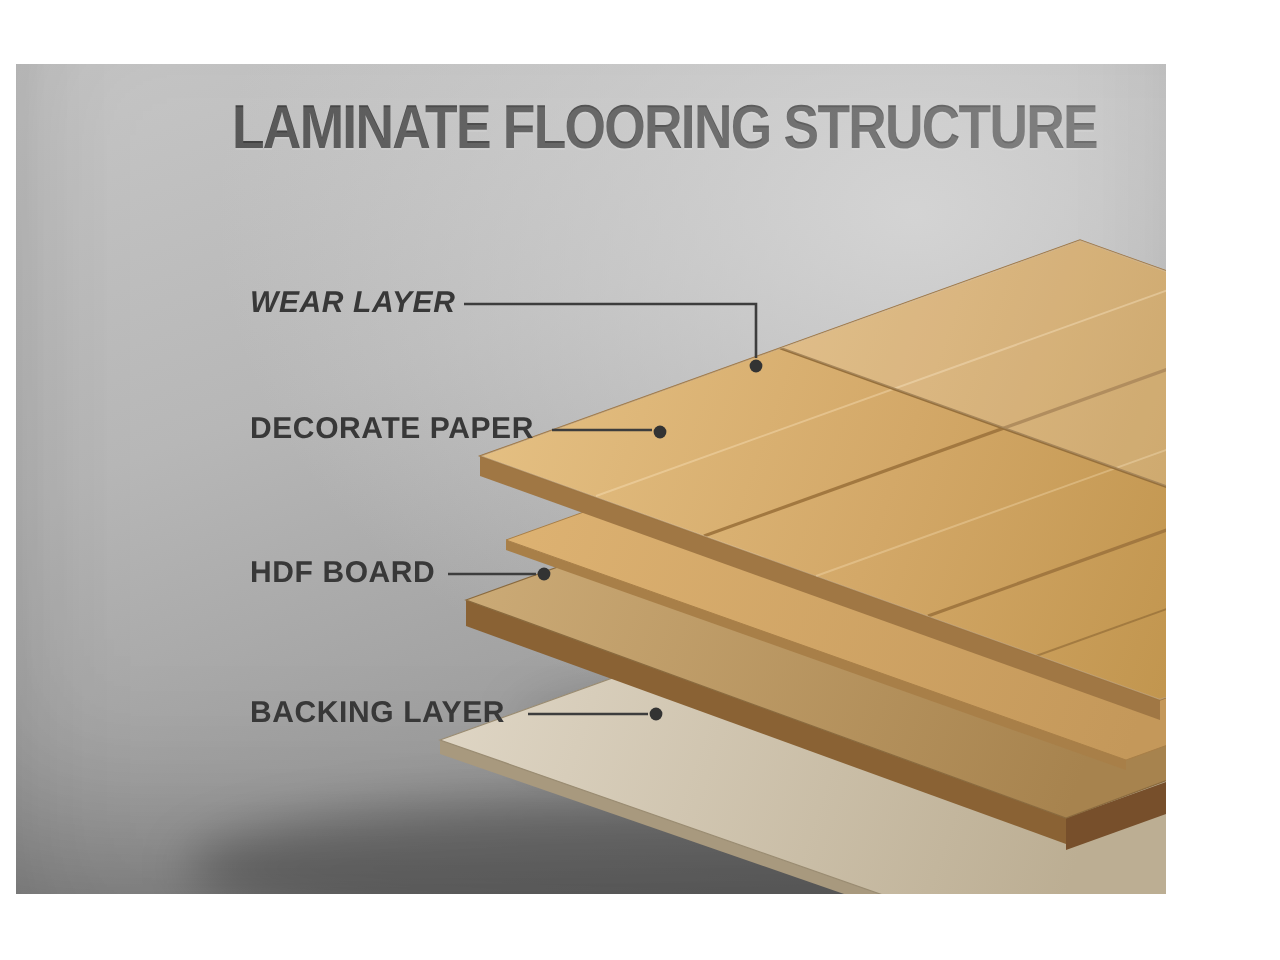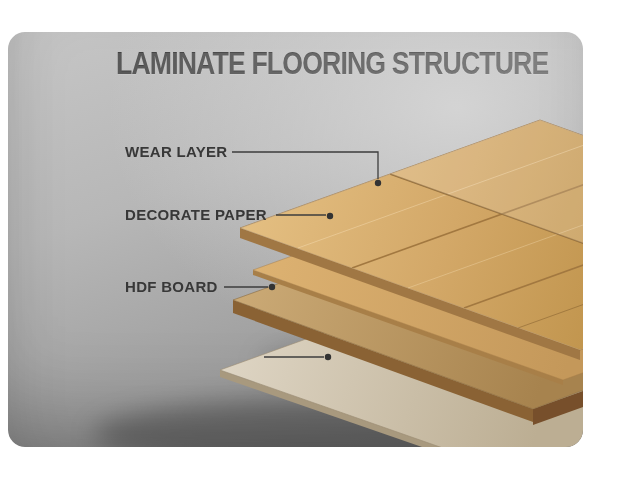--- a/index.html
+++ b/index.html
@@ -9,37 +9,36 @@
     position:relative;
   }
   .frame{position:absolute;inset:0;background:#ffffff;}
   .photo{
     position:absolute;left:8px;top:32px;width:575px;height:415px;
     background:
       radial-gradient(ellipse at 78% 18%, rgba(215,215,215,.9) 0%, rgba(215,215,215,0) 55%),
       linear-gradient(160deg,#c6c6c6 0%,#b7b7b7 35%,#9d9d9d 70%,#8d8d8d 100%);
     box-shadow: inset 0 -70px 90px -50px rgba(0,0,0,.28), inset 40px 0 80px -60px rgba(0,0,0,.18);
     overflow:hidden;
-    border-radius:17px;
   }
   .scene{position:absolute;inset:0;width:100%;height:100%;}
   .title{
     position:absolute;left:108px;top:14px;
     font-size:31px;font-weight:bold;letter-spacing:-1px;white-space:nowrap;
     transform:scaleX(0.86);transform-origin:left top;
     background:linear-gradient(90deg,#414141 0%,#555555 45%,#6f6f6f 100%);
     -webkit-background-clip:text;background-clip:text;color:transparent;
     text-shadow:0 1px 0 rgba(255,255,255,0.12);
   }
   .layer-label{
     position:absolute;left:117px;
     font-size:15px;font-weight:bold;letter-spacing:.3px;color:#383838;
     white-space:nowrap;line-height:18px;
   }
-  .lbl-wear{top:111px;}
+  .lbl-wear{top:111px;font-style:italic;}
   .lbl-decor{top:174px;}
   .lbl-hdf{top:246px;}
   .lbl-back{top:316px;}
 </style>
 </head>
 <body>
 
 <div class="frame">
   <div class="photo">
 
@@ -120,15 +119,16 @@
         <circle cx="264" cy="255" r="3.2"></circle>
         <circle cx="320" cy="325" r="3.2"></circle>
       </g>
     </svg>
 
     <div class="title">LAMINATE FLOORING STRUCTURE</div>
 
     <div class="layer-label lbl-wear">WEAR LAYER</div>
     <div class="layer-label lbl-hdf">HDF BOARD</div>
     <div class="layer-label lbl-decor">DECORATE PAPER</div>
+    <div class="layer-label lbl-back">BACKING LAYER</div>
 
   </div>
 </div>
 
 </body></html>

